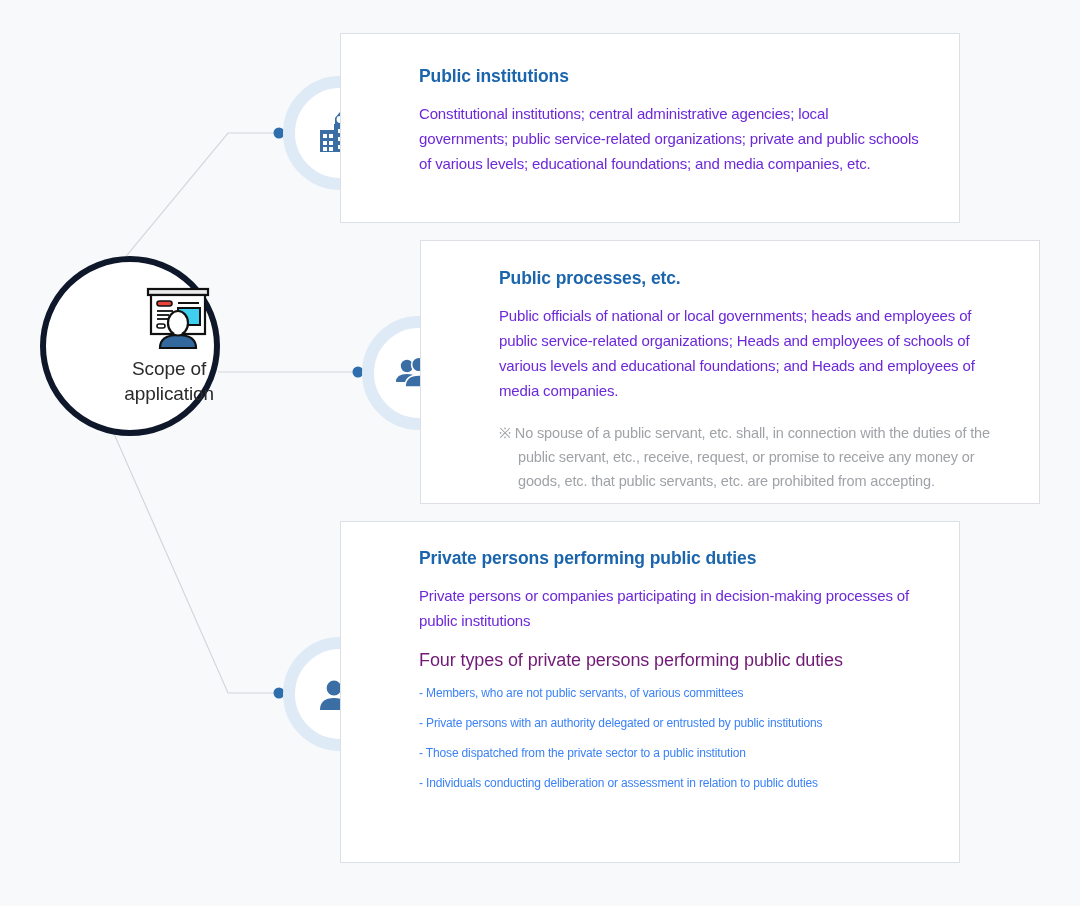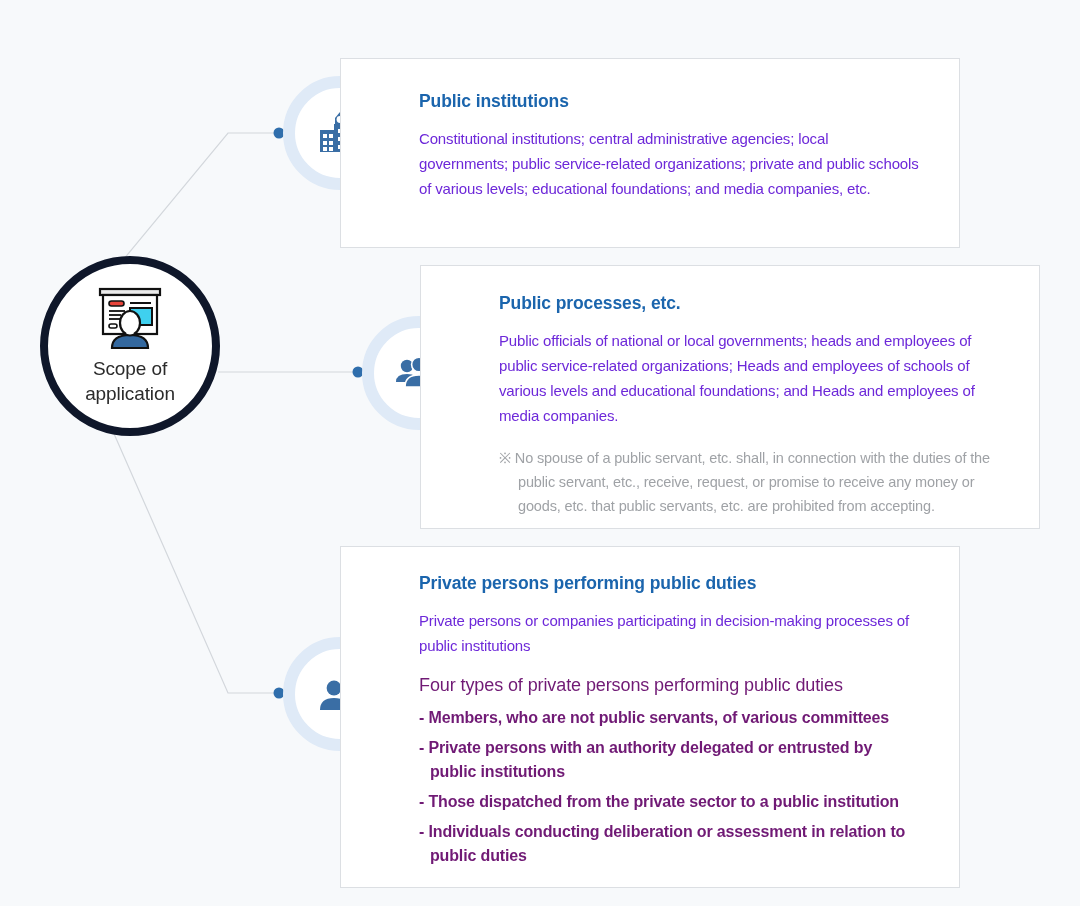--- a/index.html
+++ b/index.html
@@ -30,25 +30,25 @@
 
   
   .hub {
     position: absolute;
     left: 40px;
     top: 256px;
     width: 180px;
     height: 180px;
     border-radius: 50%;
     background: #ffffff;
-    border: 8px solid #0f172a;
+    border: 6px solid #0f172a;
     box-sizing: border-box;
     display: flex;
     flex-direction: column;
-    align-items: center;
+    align-items: flex-end;
     justify-content: center;
   }
   .hub-icon {
     width: 72px;
     height: 64px;
     margin-bottom: 6px;
   }
   .hub-label {
     font-size: 19px;
     line-height: 25px;
@@ -75,21 +75,20 @@
   #circle-institutions { left: 283px; top: 76px;  width: 114px; height: 114px; }
   #circle-servants     { left: 362px; top: 316px; width: 114px; height: 114px; }
   #circle-private      { left: 283px; top: 637px; width: 114px; height: 114px; }
 
   
   .card {
     position: absolute;
     background: #ffffff;
     border: 1px solid #dcdfe3;
     box-sizing: border-box;
-    margin-top: 25px;
   }
   #card-institutions { left: 340px; top: 33px;  width: 620px; height: 190px; }
   #card-servants     { left: 420px; top: 240px; width: 620px; height: 264px; }
   #card-private      { left: 340px; top: 521px; width: 620px; height: 342px; }
 
   .card-inner-1 { padding: 32px 40px 0 78px; }
   .card-inner-2 { padding: 27px 26px 0 78px; }
   .card-inner-3 { padding: 26px 40px 0 78px; }
 
   .card-title {
@@ -120,28 +119,27 @@
     font-size: 18px;
     margin: 17px 0 10px 0;
     letter-spacing: -0.1px;
   }
   ul.bullets {
     list-style: none;
     margin: 0;
     padding: 0;
   }
   ul.bullets li {
-    color: #701a75;
-    font-size: 16px;
+    color: #3b82f6;
+    font-size: 12px;
     line-height: 24px;
     padding-left: 11px;
     text-indent: -11px;
     margin-bottom: 6px;
     letter-spacing: -0.15px;
-    font-weight: bold;
   }
 </style>
 </head>
 <body>
 
 <div id="stage">
 
   <svg id="connectors" viewBox="0 0 1080 906" xmlns="http://www.w3.org/2000/svg">
 
     <polyline points="104,283 228,133 274,133" fill="none" stroke="#d3d7dc" stroke-width="1.2"></polyline>

